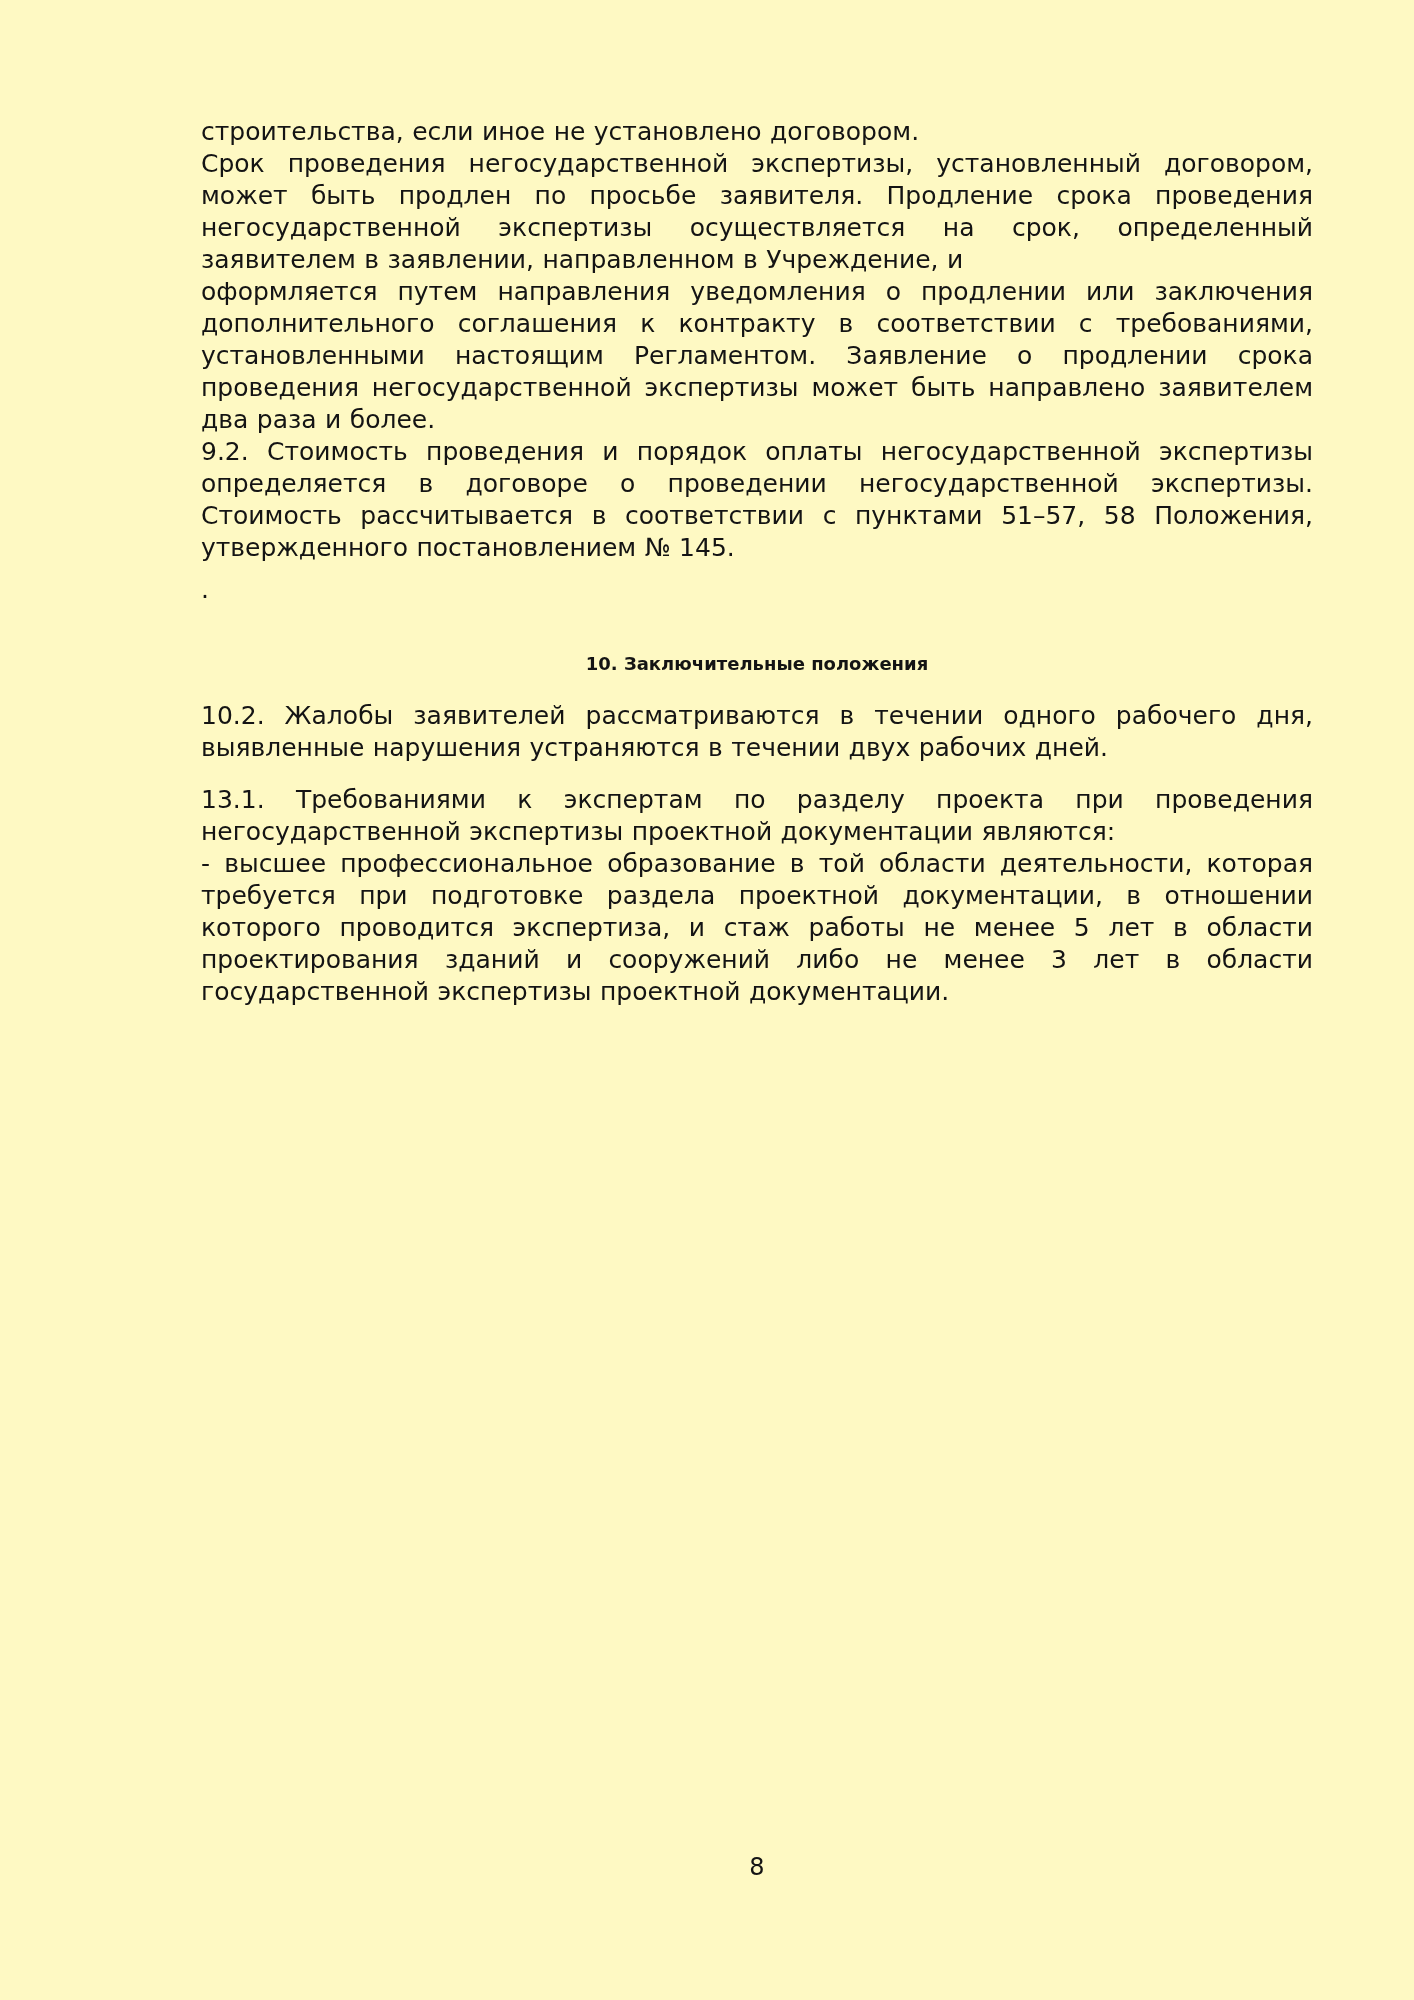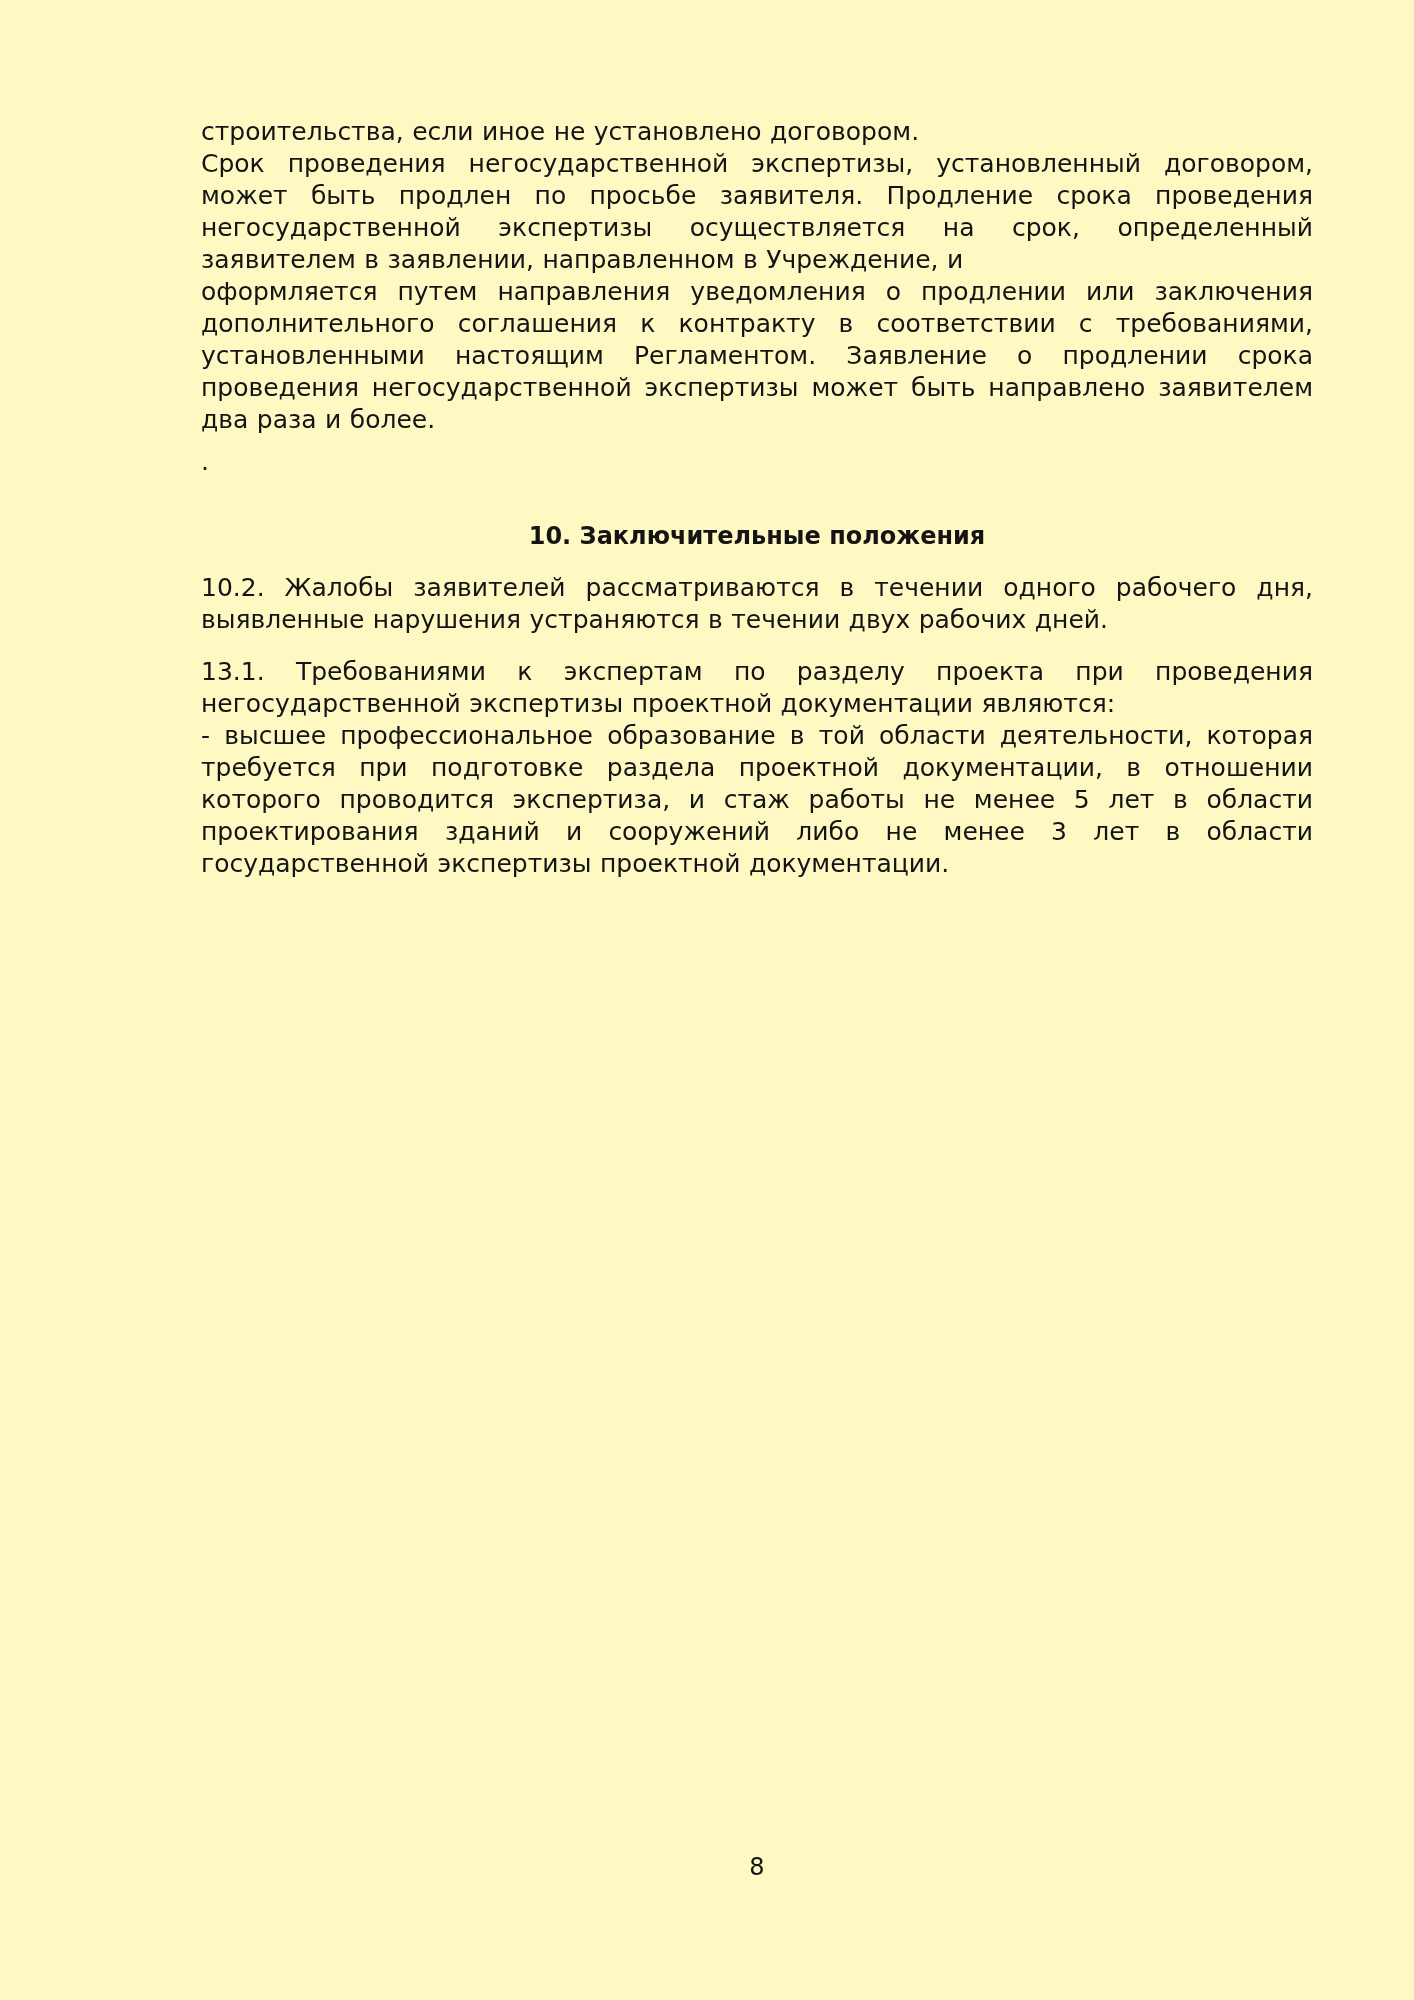--- a/index.html
+++ b/index.html
@@ -31,21 +31,21 @@
     word-spacing: 0.5px;
   }
   .para-dot {
     margin-top: 10px;
     text-align: left;
   }
   .section-heading {
     margin: 42px 0 0 0;
     text-align: center;
     font-weight: bold;
-    font-size: 24px;
+    font-size: 18px;
     line-height: 32px;
   }
   .para-10-1 { margin-top: 20px; }
   .para-10-2 { margin-top: 20px; }
   .para-10-3 { margin-top: 20px; }
   .para-10-3-list { margin-top: 0; }
   .footer {
     position: absolute;
     left: 201px;
     top: 1852px;
@@ -56,20 +56,21 @@
   }
 </style>
 </head>
 <body>
 
 <div class="page">
   <div class="content">
     <p class="para">строительства, если иное не установлено договором.</p>
     <p class="para">Срок проведения негосударственной экспертизы, установленный договором, может быть продлен по просьбе заявителя. Продление срока проведения негосударственной экспертизы осуществляется на срок, определенный заявителем в заявлении, направленном в Учреждение, и</p>
     <p class="para">оформляется путем направления уведомления о продлении или заключения дополнительного соглашения к контракту в соответствии с требованиями, установленными настоящим Регламентом. Заявление о продлении срока проведения негосударственной экспертизы может быть направлено заявителем два раза и более.</p>
+    <p class="para">9.2. Стоимость проведения и порядок оплаты негосударственной экспертизы определяется в договоре о проведении негосударственной экспертизы. Стоимость рассчитывается в соответствии с пунктами 51–57, 58 Положения, утвержденного постановлением № 145.</p>
     <p class="para para-dot">.</p>
     <h2 class="section-heading">10. Заключительные положения</h2>
     <p class="para para-10-2">10.2. Жалобы заявителей рассматриваются в течении одного рабочего дня, выявленные нарушения устраняются в течении двух рабочих дней.</p>
     <p class="para para-10-3">13.1. Требованиями к экспертам по разделу проекта при проведения негосударственной экспертизы проектной документации являются:</p>
     <p class="para para-10-3-list">- высшее профессиональное образование в той области деятельности, которая требуется при подготовке раздела проектной документации, в отношении которого проводится экспертиза, и стаж работы не менее 5 лет в области проектирования зданий и сооружений либо не менее 3 лет в области государственной экспертизы проектной документации.</p>
   </div>
   <div class="footer">8</div>
 </div>
 
 </body></html>

